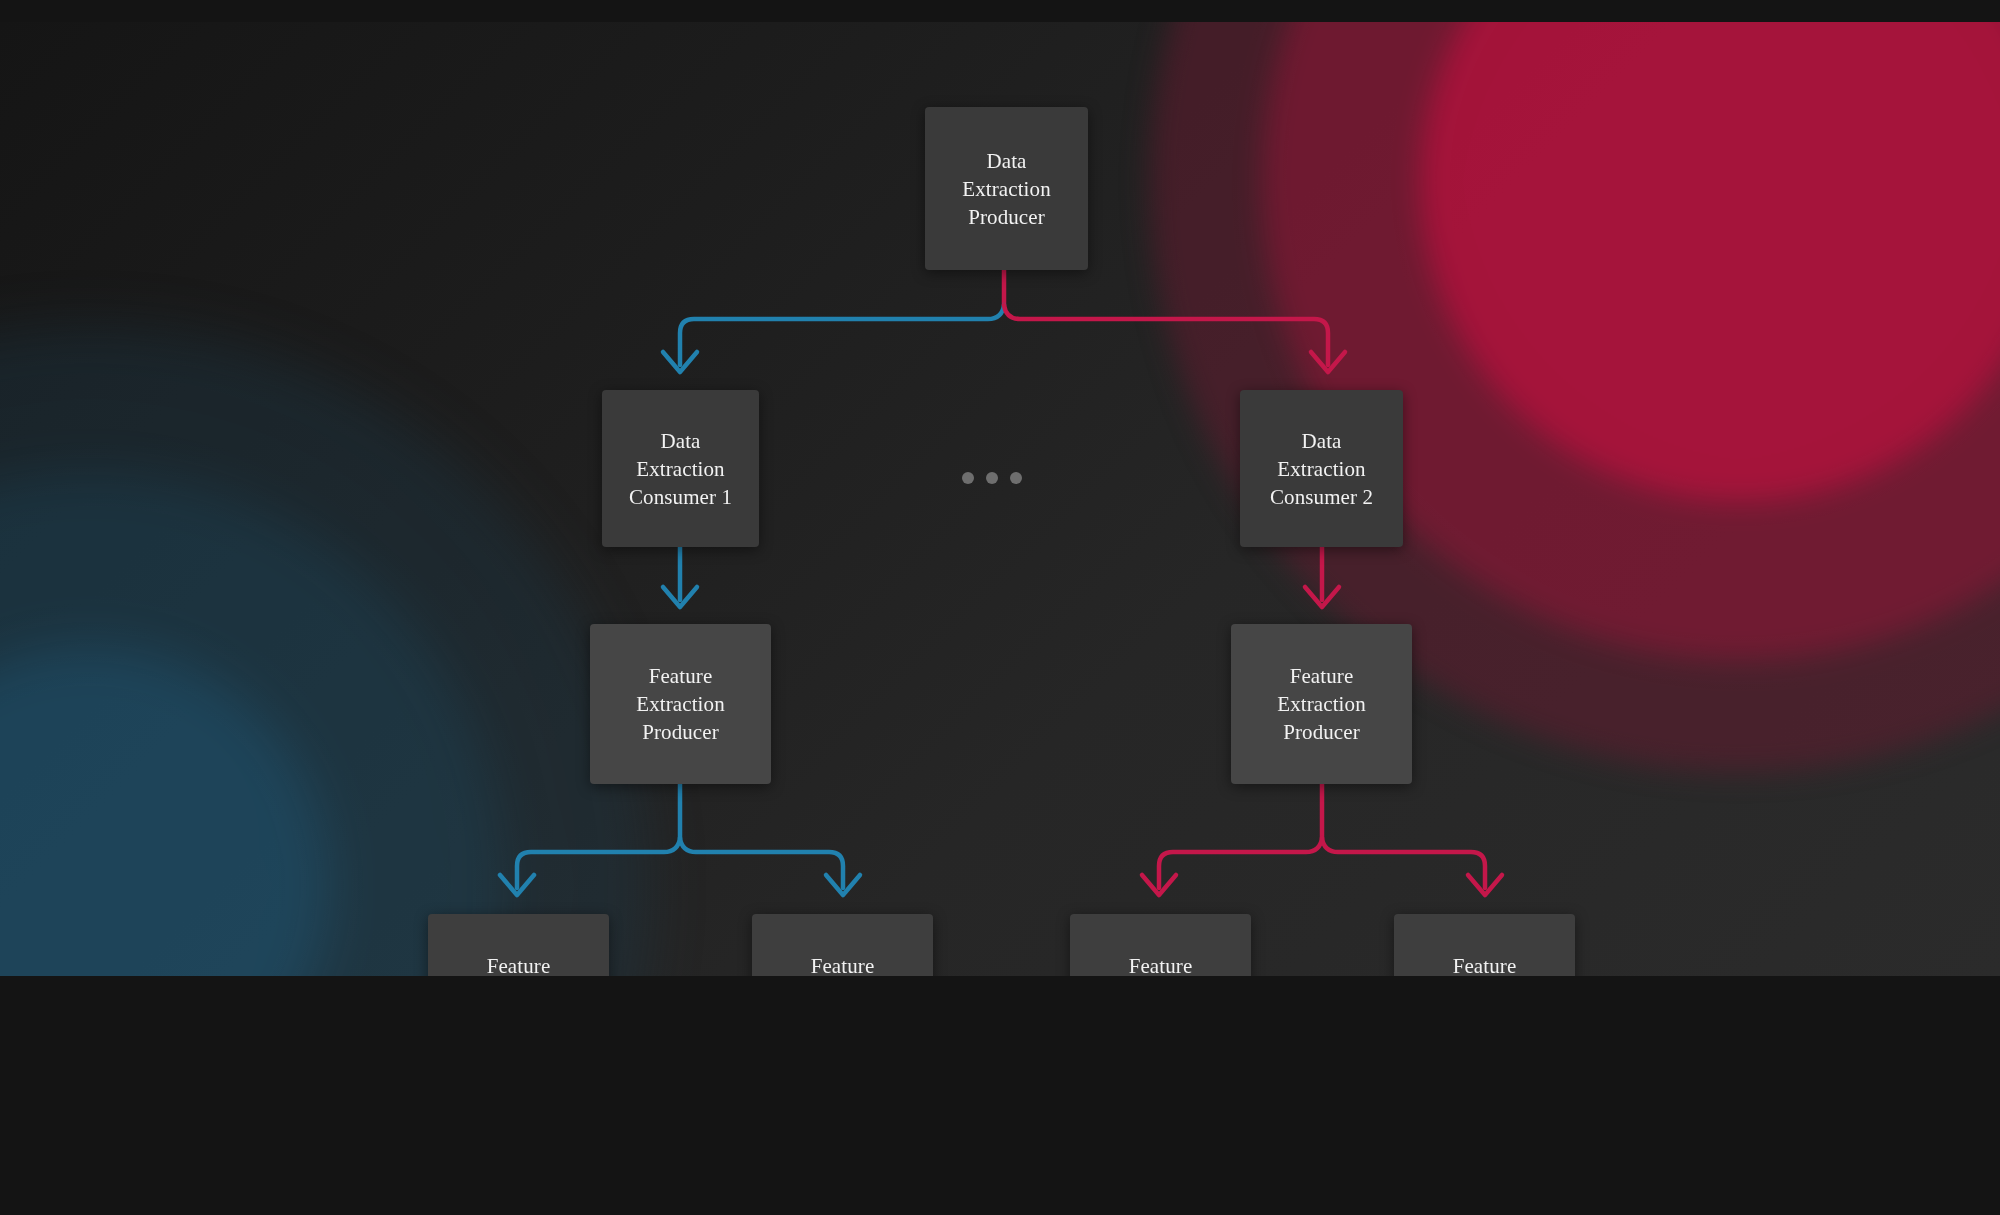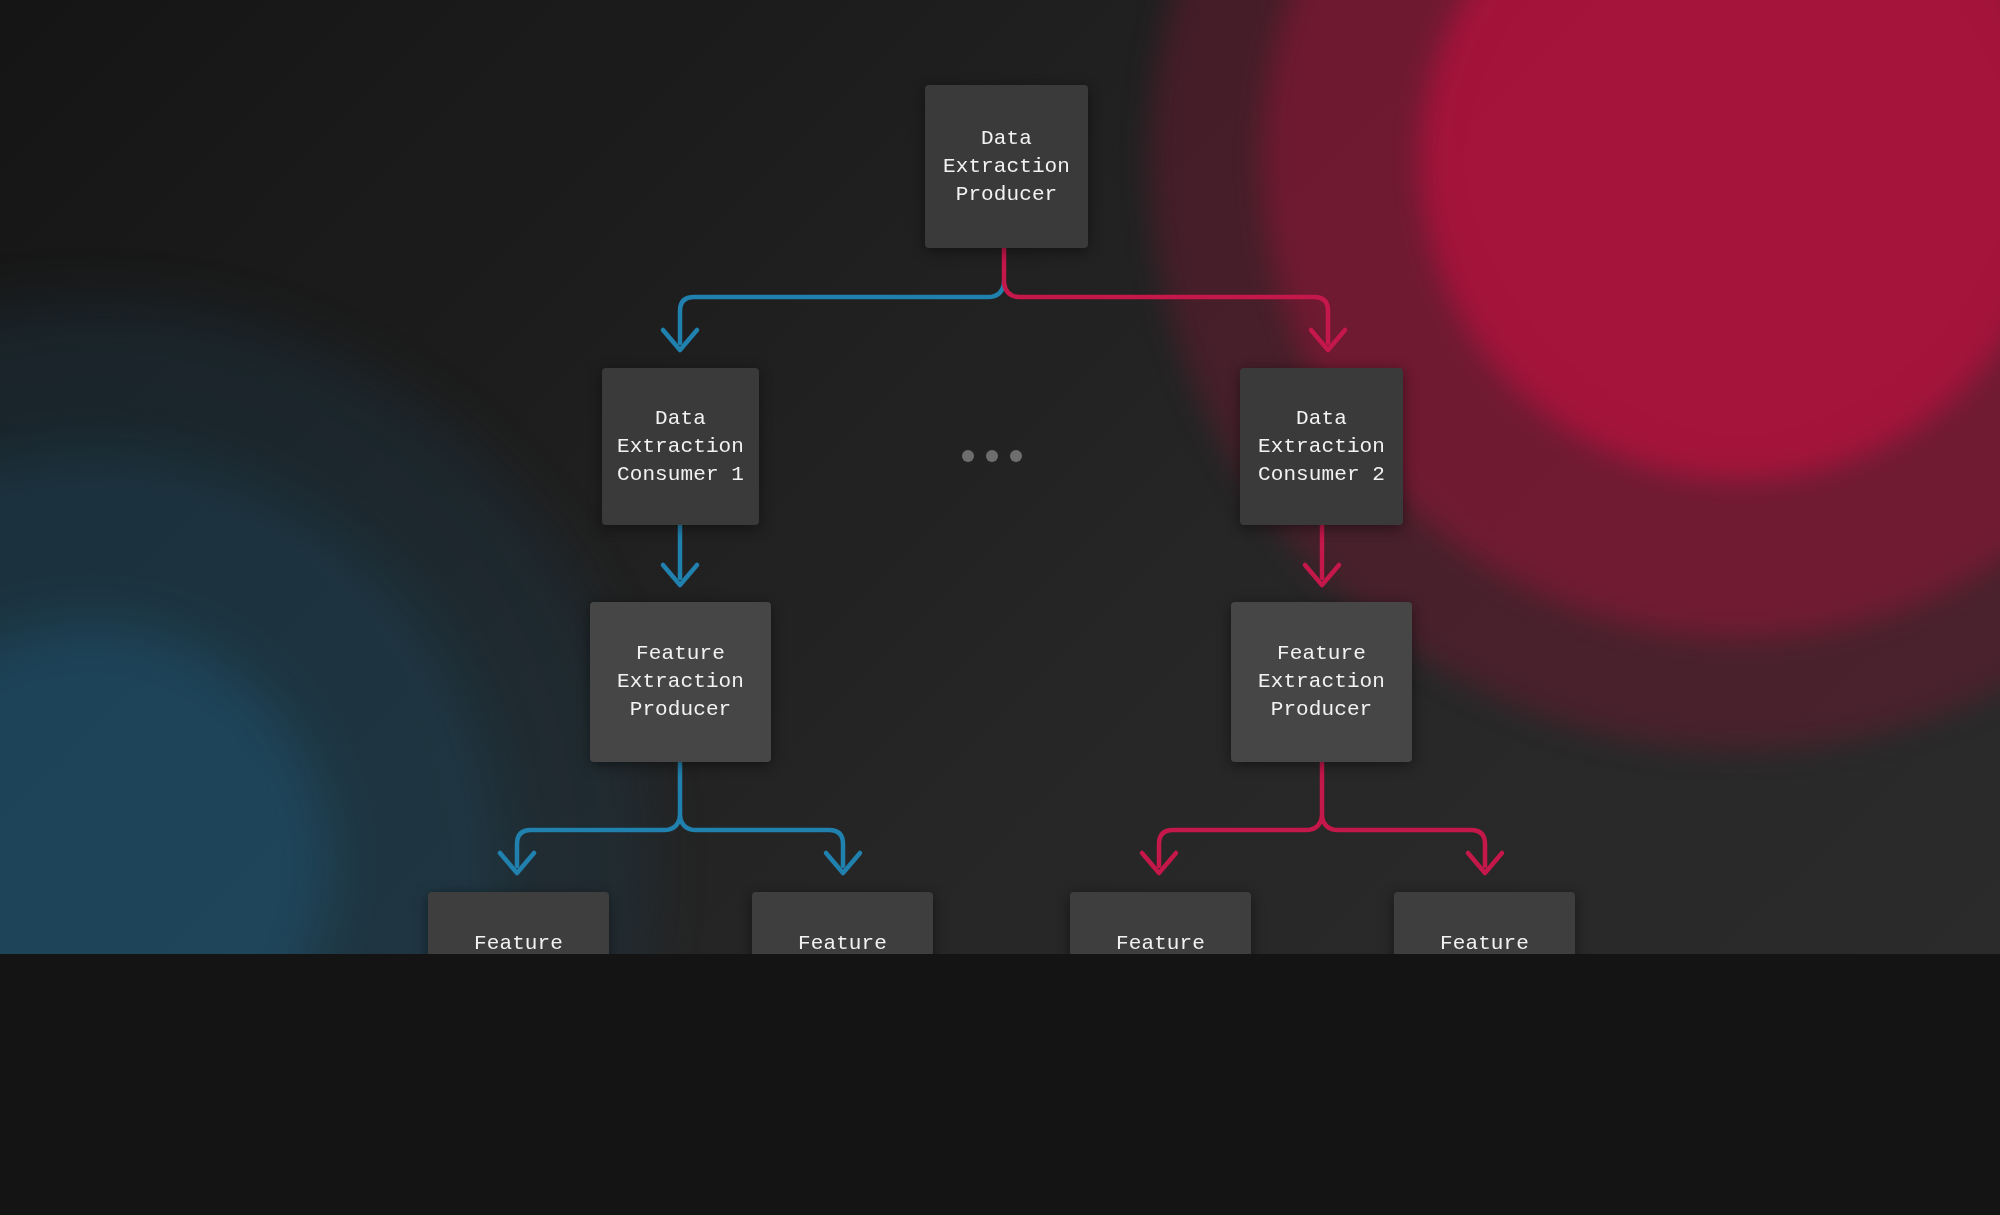--- a/index.html
+++ b/index.html
@@ -7,21 +7,22 @@
     padding: 0;
     background: #141414;
   }
   #stage {
     position: relative;
     width: 2000px;
     height: 954px;
     overflow: hidden;
     background:
       linear-gradient(135deg, #151515 0%, #1d1d1d 30%, #262626 60%, #2b2b2b 100%);
-    font-family: Liberation Mono, monospace;
+    font-family: Liberation Serif, serif;
+    margin-top: 22px;
   }
   
   .glow {
     position: absolute;
     border-radius: 50%;
     pointer-events: none;
   }
   .glow-red-outer {
     right: -330px; top: -430px;
     width: 1180px; height: 1180px;

